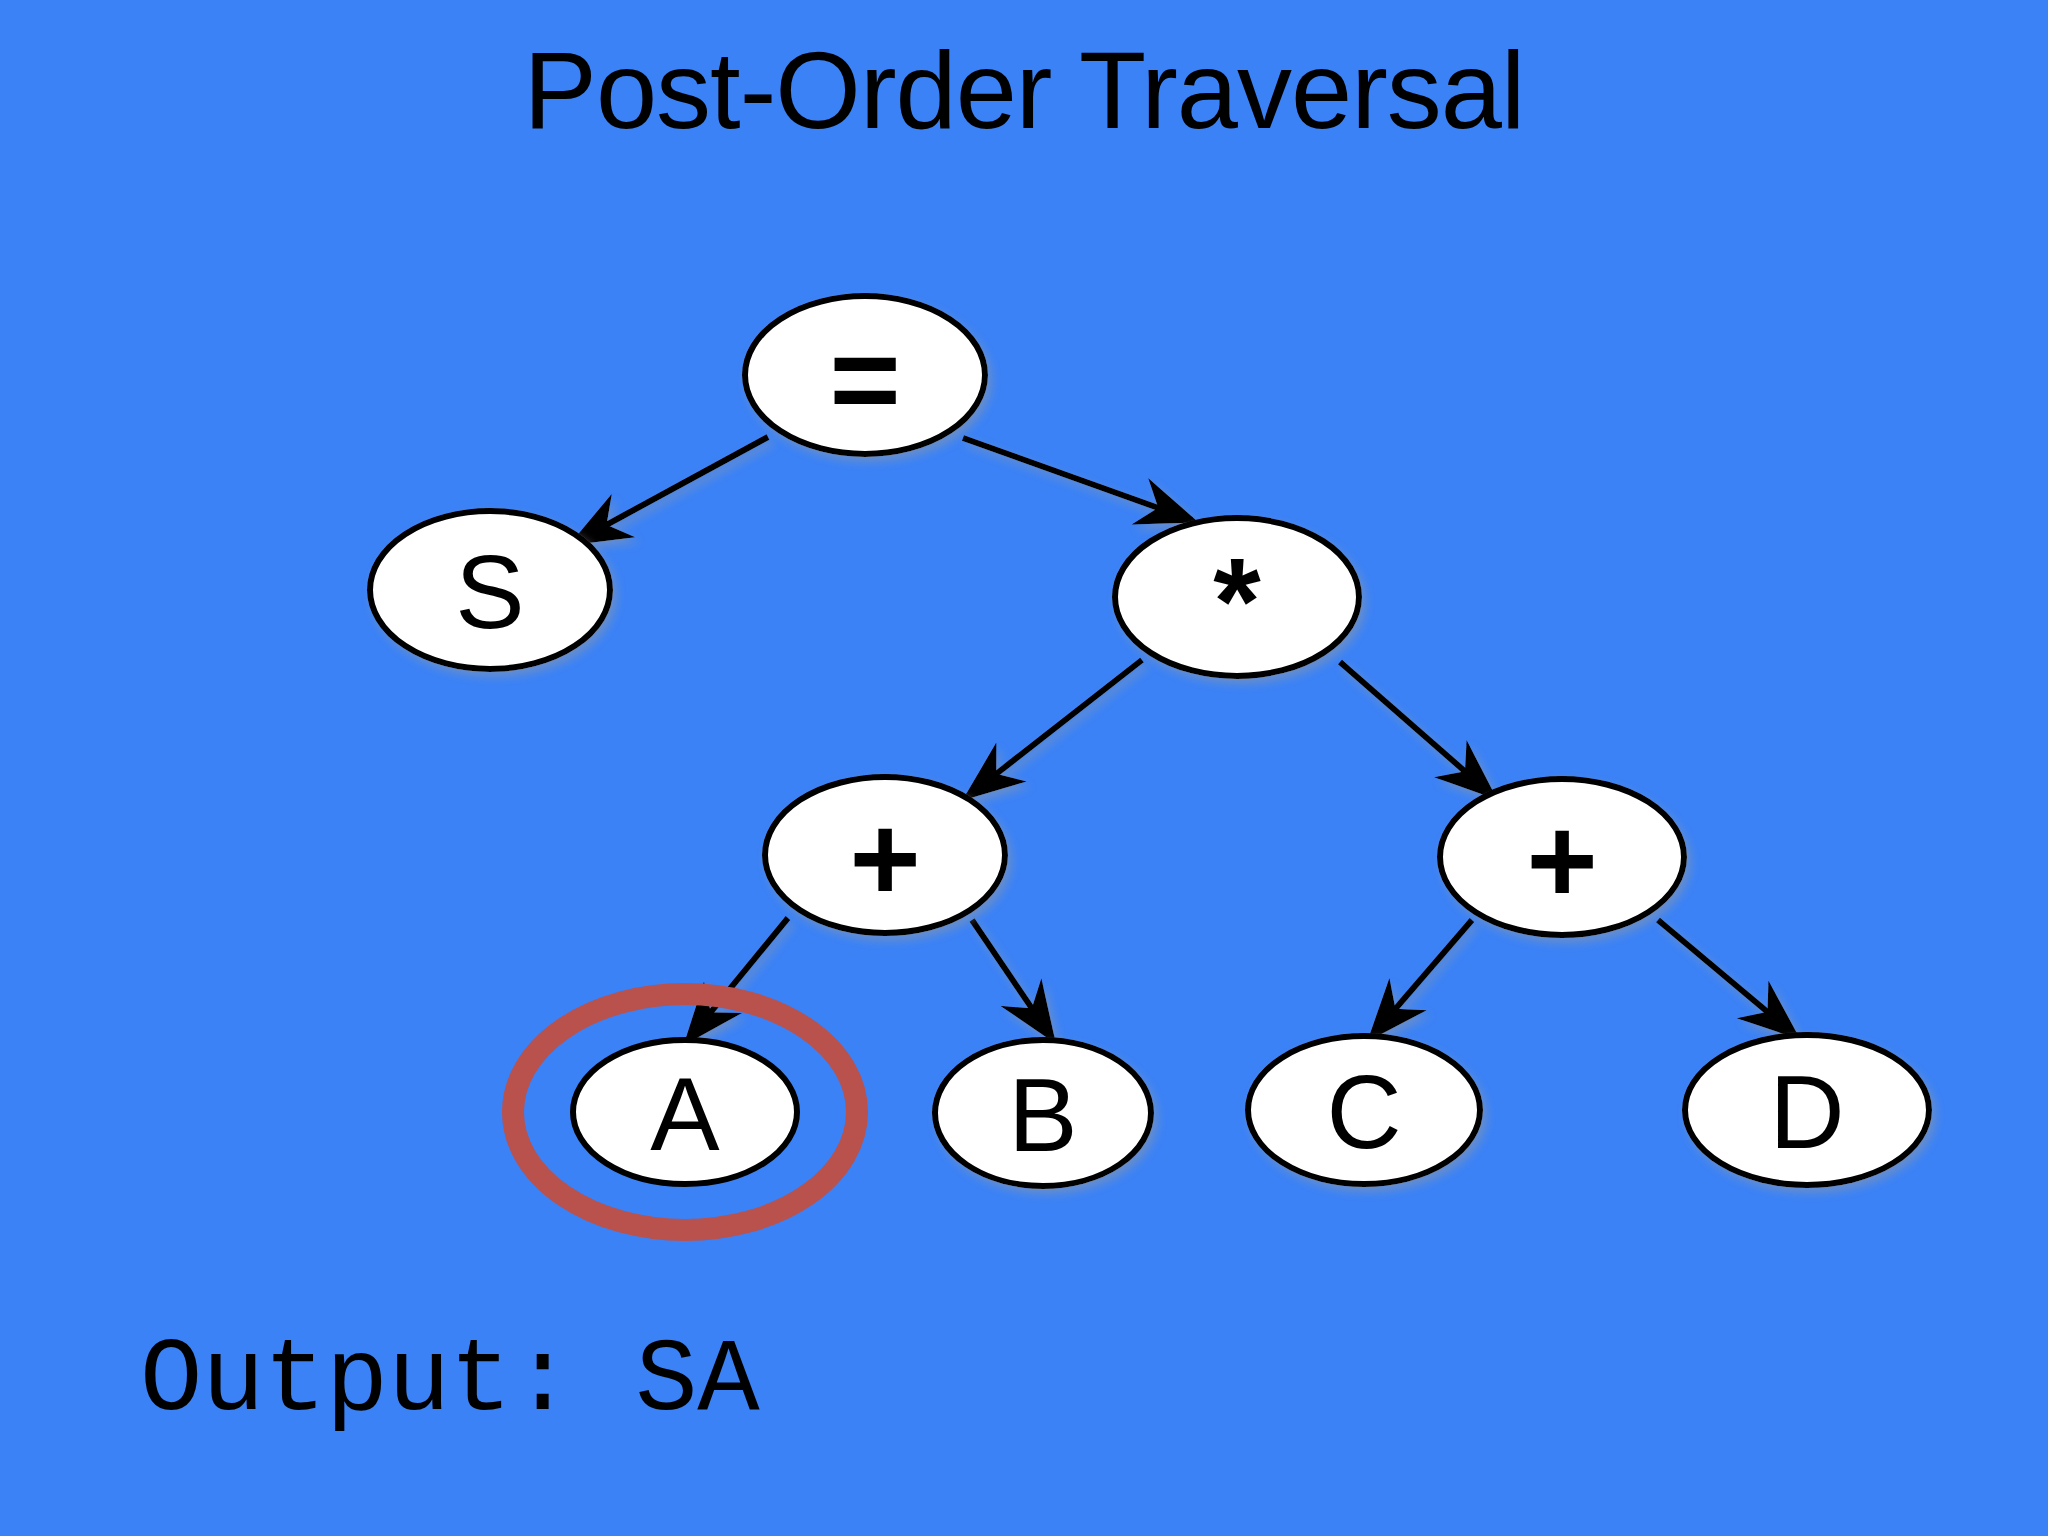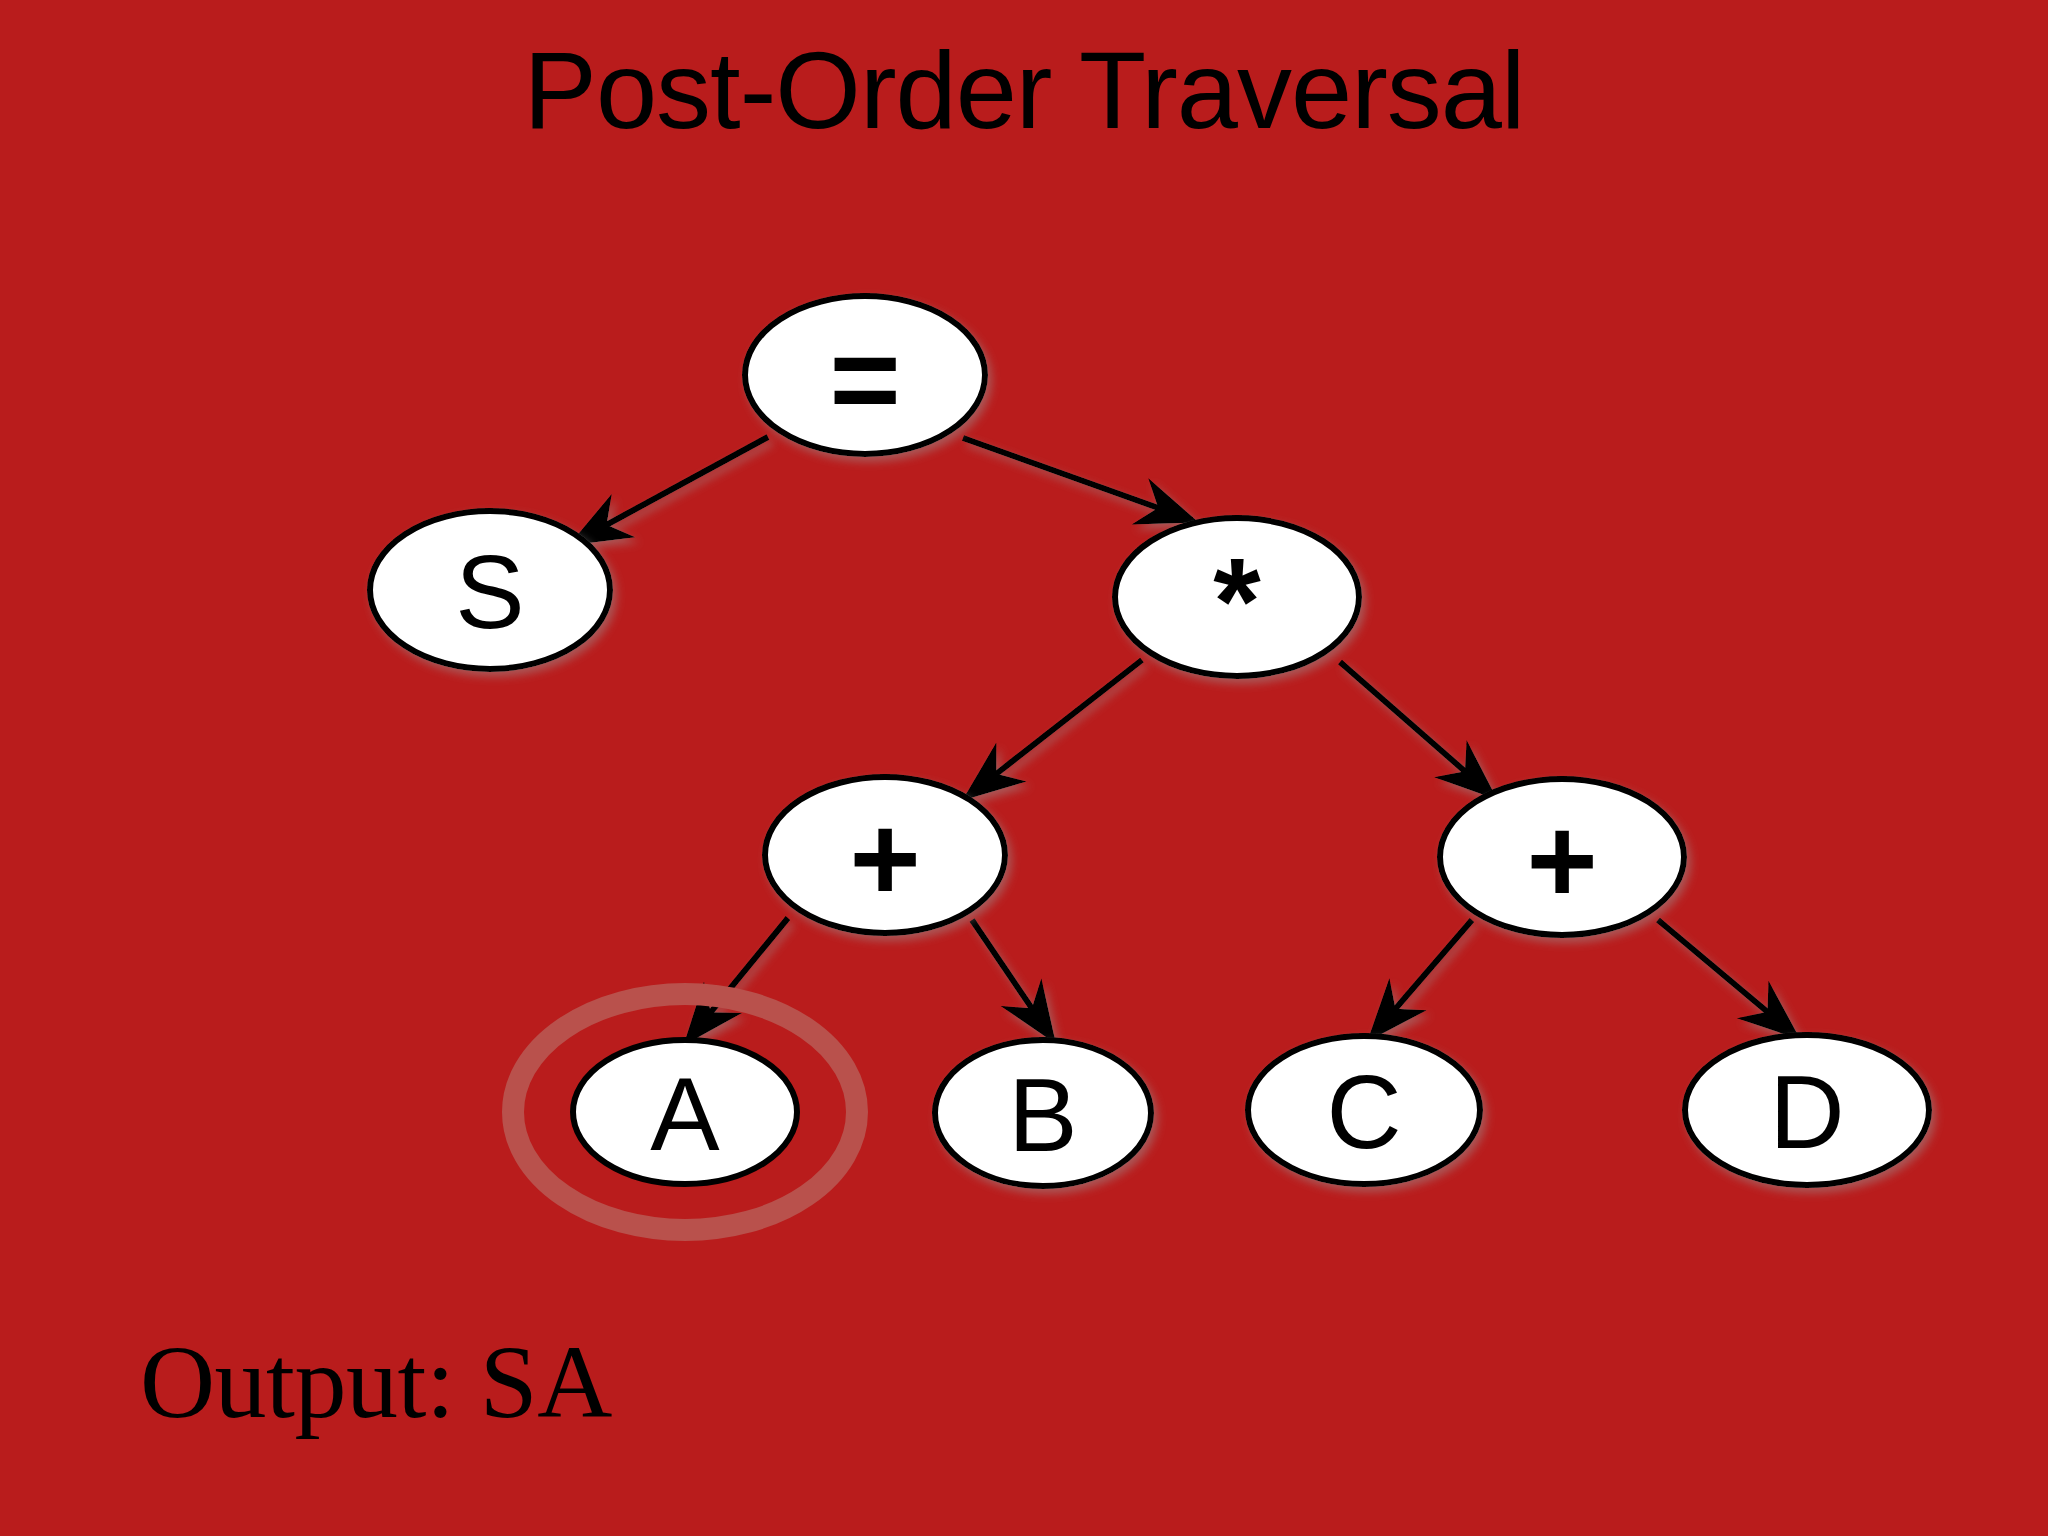--- a/index.html
+++ b/index.html
@@ -65,32 +65,32 @@
     fill: none;
     stroke-width: 22;
   }
   .divider-rule {
     stroke-width: 9;
   }
   #output-line {
     position: absolute;
     left: 140px;
     top: 1322px;
-    font-family: Liberation Serif, serif;
+    font-family: Liberation Mono, monospace;
     font-size: 104px;
     font-weight: 400;
     color: #000000;
     white-space: nowrap;
     letter-spacing: -0.5px;
   }
 </style>
 </head>
 <body>
 
-<div id="slide" style="background: #b91c1c;">
+<div id="slide" style="background: #3b82f6;">
 
   <div id="slide-title">Post-Order Traversal</div>
 
   <svg id="tree-canvas" viewBox="0 0 2048 1536" xmlns="http://www.w3.org/2000/svg">
 
     <defs>
       <marker id="arrowhead" markerWidth="11" markerHeight="9" refX="9.2" refY="4.5" orient="auto" markerUnits="strokeWidth">
         <path d="M0,0.4 L10.4,4.5 L0,8.6 L3.2,4.5 Z" fill="#000000"></path>
       </marker>
       <filter id="softshadow" x="-40%" y="-40%" width="190%" height="190%">

